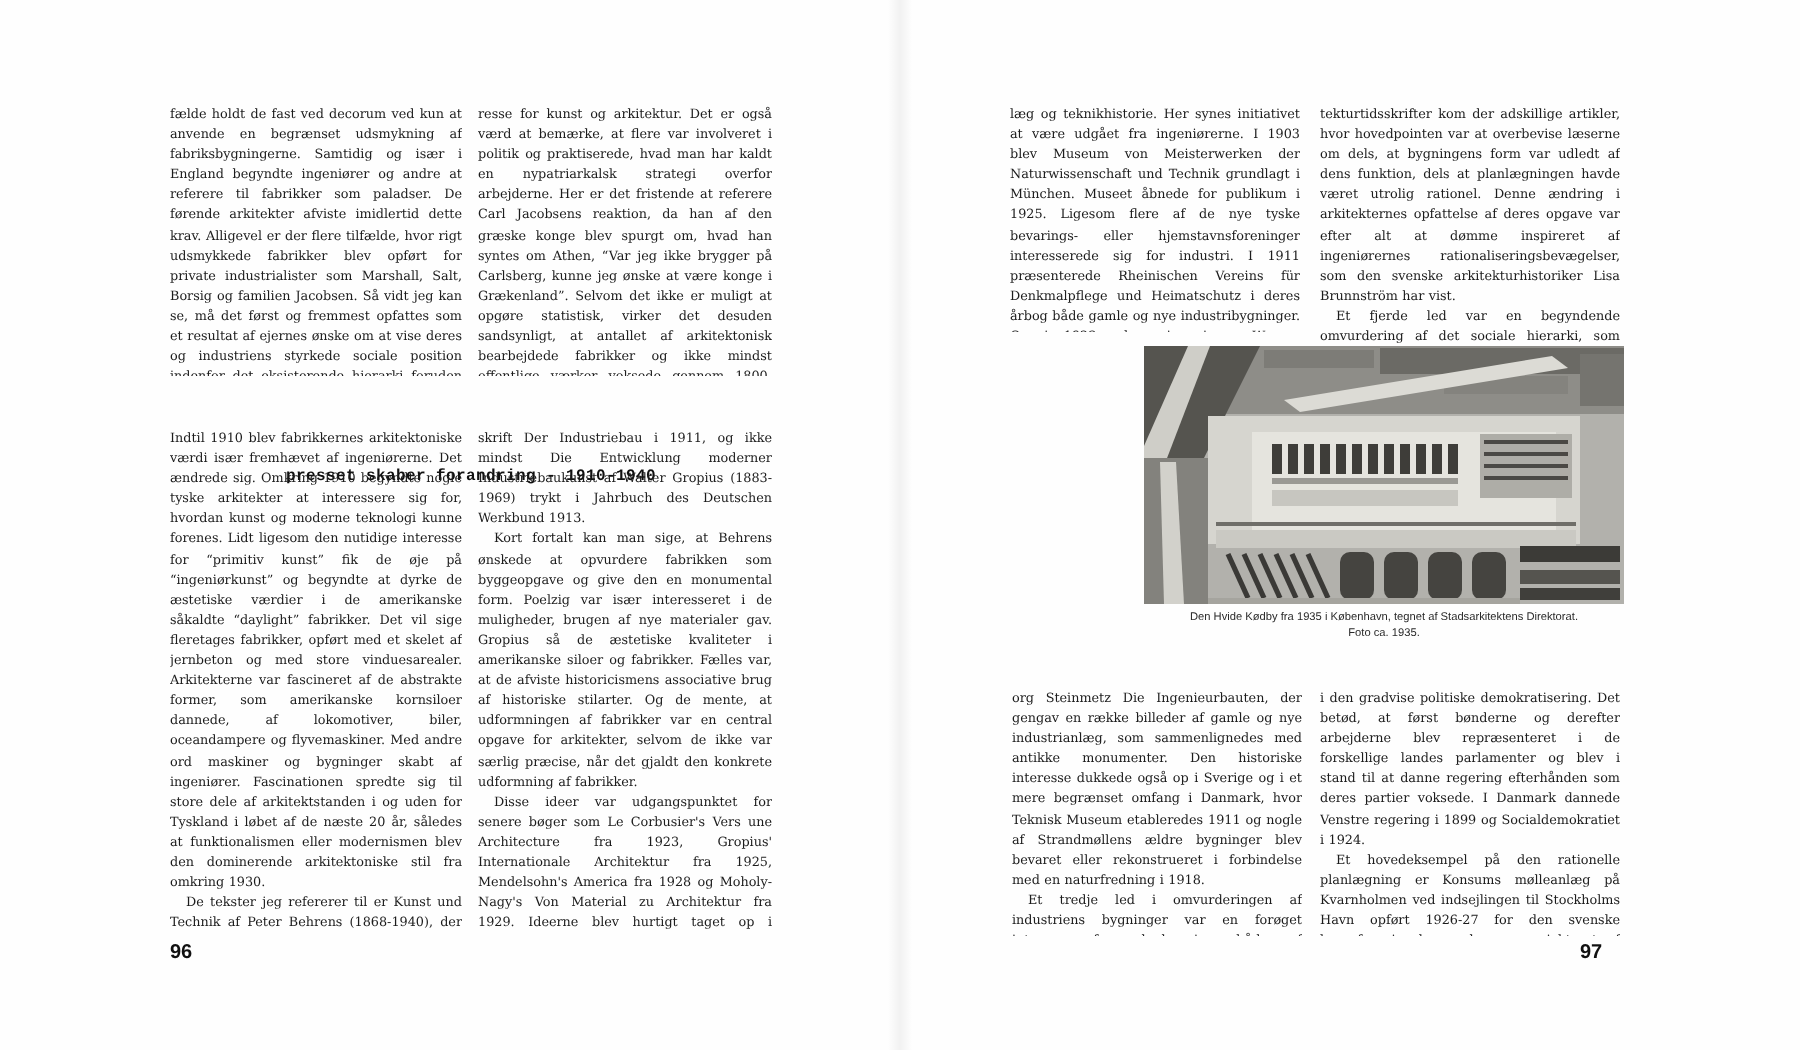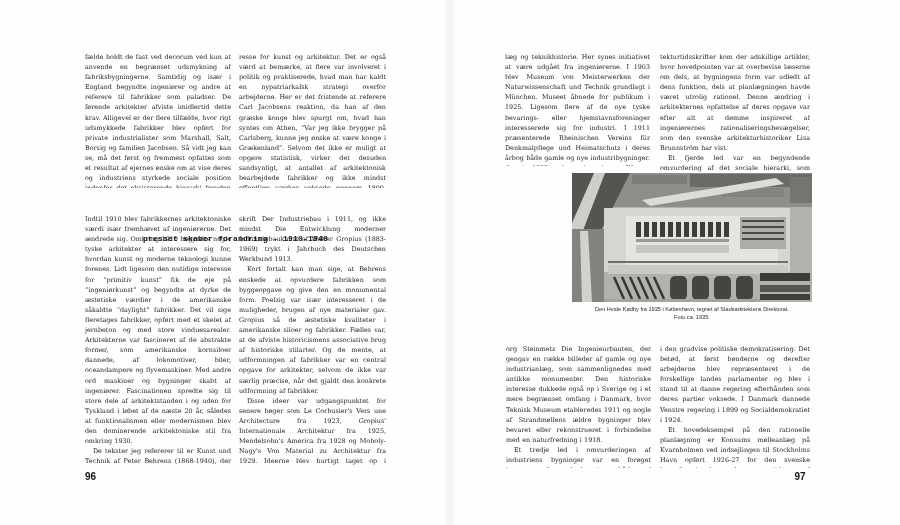--- a/index.html
+++ b/index.html
@@ -39,21 +39,21 @@
   
   #lt1 { left:85px;  top:52px;  width:146px; height:136px; }
   #lt2 { left:239px; top:52px;  width:147px; height:136px; }
   #lm1 { left:85px;  top:214px; width:146px; height:252px; }
   #lm2 { left:239px; top:214px; width:147px; height:252px; }
   #rt1 { left:505px; top:52px;  width:145px; height:114px; }
   #rt2 { left:660px; top:52px;  width:150px; height:124px; }
   #rb1 { left:478px; top:344px; width:145px; height:124px;margin-left:28px; }
   #rb2 { left:660px; top:344px; width:150px; height:124px; }
   #pn-left  { left:85px; }
-  #pn-right { left:790px; width:20px; text-align:center; }
+  #pn-right { left:790px; width:20px; text-align:left; }
 </style>
 </head>
 <body>
 
 <div>
   <div class="gutter"></div>
 
   <div>
     <div class="col" id="lt1">
       <p>fælde holdt de fast ved decorum ved kun at anvende en begrænset udsmykning af fabriksbygningerne. Samtidig og især i England begyndte ingeniører og andre at referere til fabrikker som paladser. De førende arkitekter afviste imidlertid dette krav. Alligevel er der flere tilfælde, hvor rigt udsmykkede fabrikker blev opført for private industrialister som Marshall, Salt, Borsig og familien Jacobsen. Så vidt jeg kan se, må det først og fremmest opfattes som et resultat af ejernes ønske om at vise deres og industriens styrkede sociale position indenfor det eksisterende hierarki foruden deres inte-</p>

